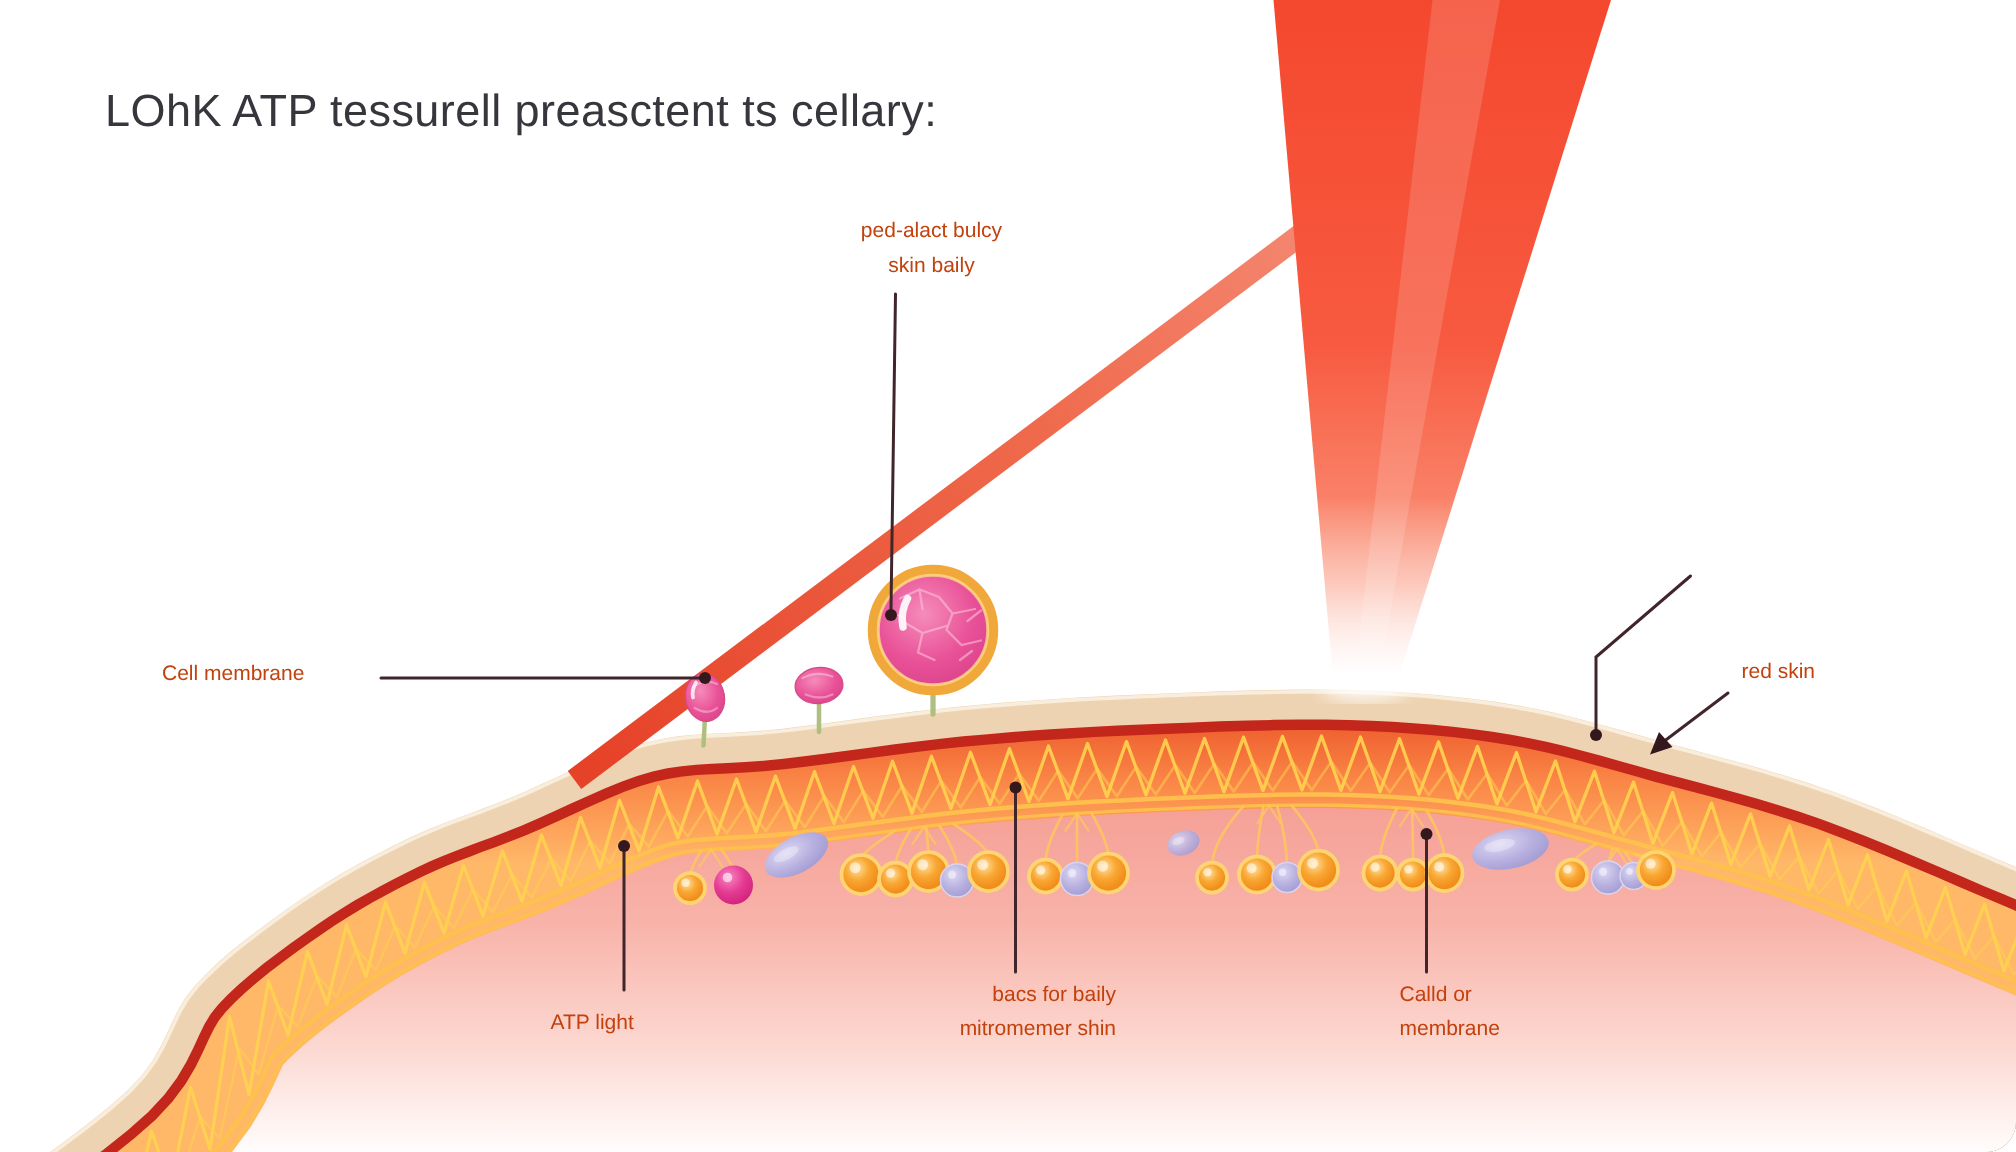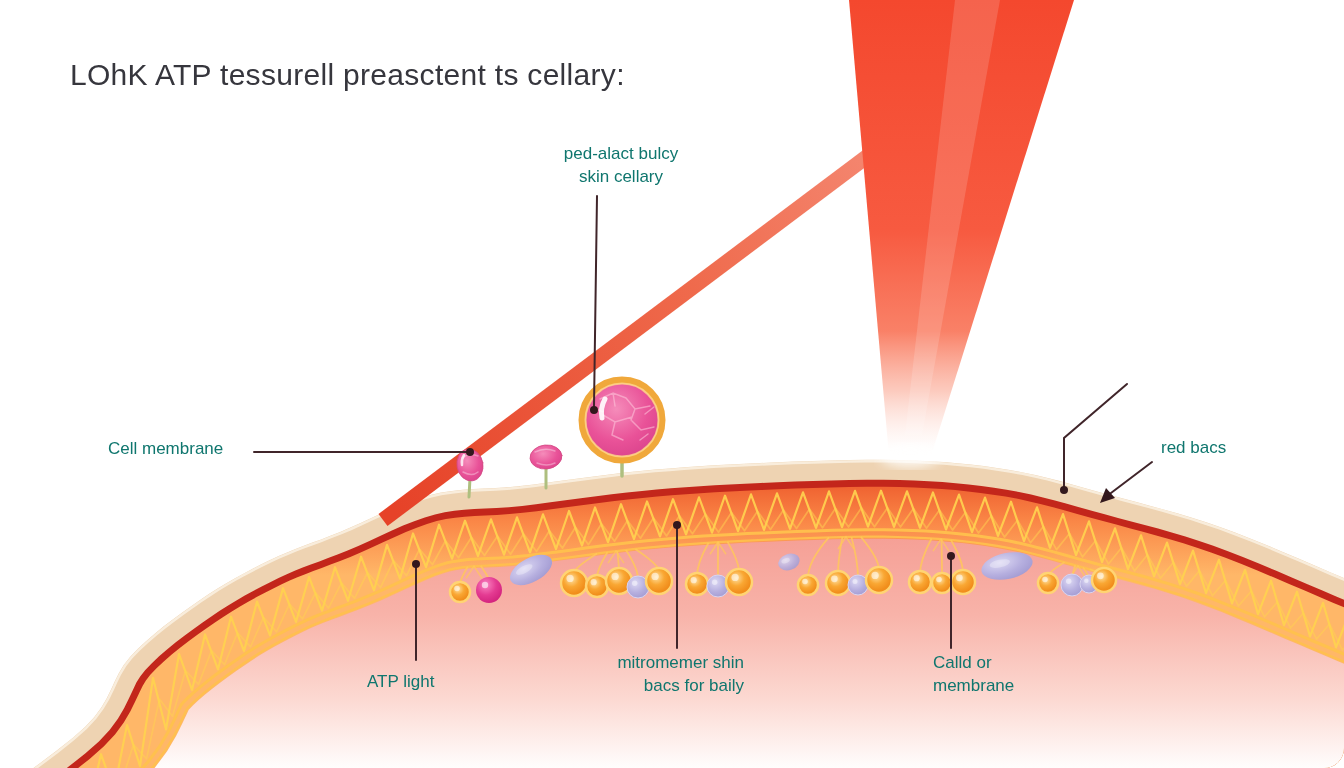--- a/index.html
+++ b/index.html
@@ -1,19 +1,19 @@
 <!DOCTYPE html>
 <html><head>
 <meta charset="utf-8">
 <style>
   html,body{margin:0;padding:0;background:#fff;}
   .stage{position:relative;width:1344px;height:768px;background:#ffffff;overflow:hidden;
          font-family:"Liberation Sans", sans-serif;border-radius:20px;}
   svg{position:absolute;left:0;top:0;}
-  .lbl{position:absolute;font-size:17px;line-height:23px;color:#0f766e;white-space:nowrap;}
+  .lbl{position:absolute;font-size:14px;line-height:23px;color:#c2410c;white-space:nowrap;}
   .lbl span{display:block;}
   .title{position:absolute;left:70px;top:58px;font-size:30px;letter-spacing:.3px;color:#36363d;}
   .center{text-align:center;white-space:normal;}
   .right{text-align:right;white-space:normal;}
 </style>
 </head>
 <body>
 
 <div class="stage">
   <svg id="scene" width="1344" height="768" viewBox="0 0 1344 768">
@@ -204,31 +204,31 @@
         <circle cx="951" cy="556" r="4"></circle>
         <polygon points="1100,503 1115,498 1106,488"></polygon>
       </g>
     </g>
   </svg>
 
   <div class="title">LOhK ATP tessurell preasctent ts cellary:</div>
 
   <div class="lbl center" style="left:500px;top:142px;width:242px;">
     <span>ped-alact bulcy</span>
-    <span>skin cellary</span>
+    <span>skin baily</span>
   </div>
 
   <div class="lbl" style="left:108px;top:437px;">Cell membrane</div>
 
-  <div class="lbl" style="left:1161px;top:436px;">red bacs</div>
+  <div class="lbl" style="left:1161px;top:436px;">red skin</div>
 
   <div class="lbl" style="left:367px;top:670px;">ATP light</div>
 
   <div class="lbl right" style="left:552px;top:651px;width:192px;">
+    <span>bacs for baily</span>
     <span>mitromemer shin</span>
-    <span>bacs for baily</span>
   </div>
 
   <div class="lbl" style="left:933px;top:651px;">
     <span>Calld or</span>
     <span>membrane</span>
   </div>
 </div>
 
 </body></html>

